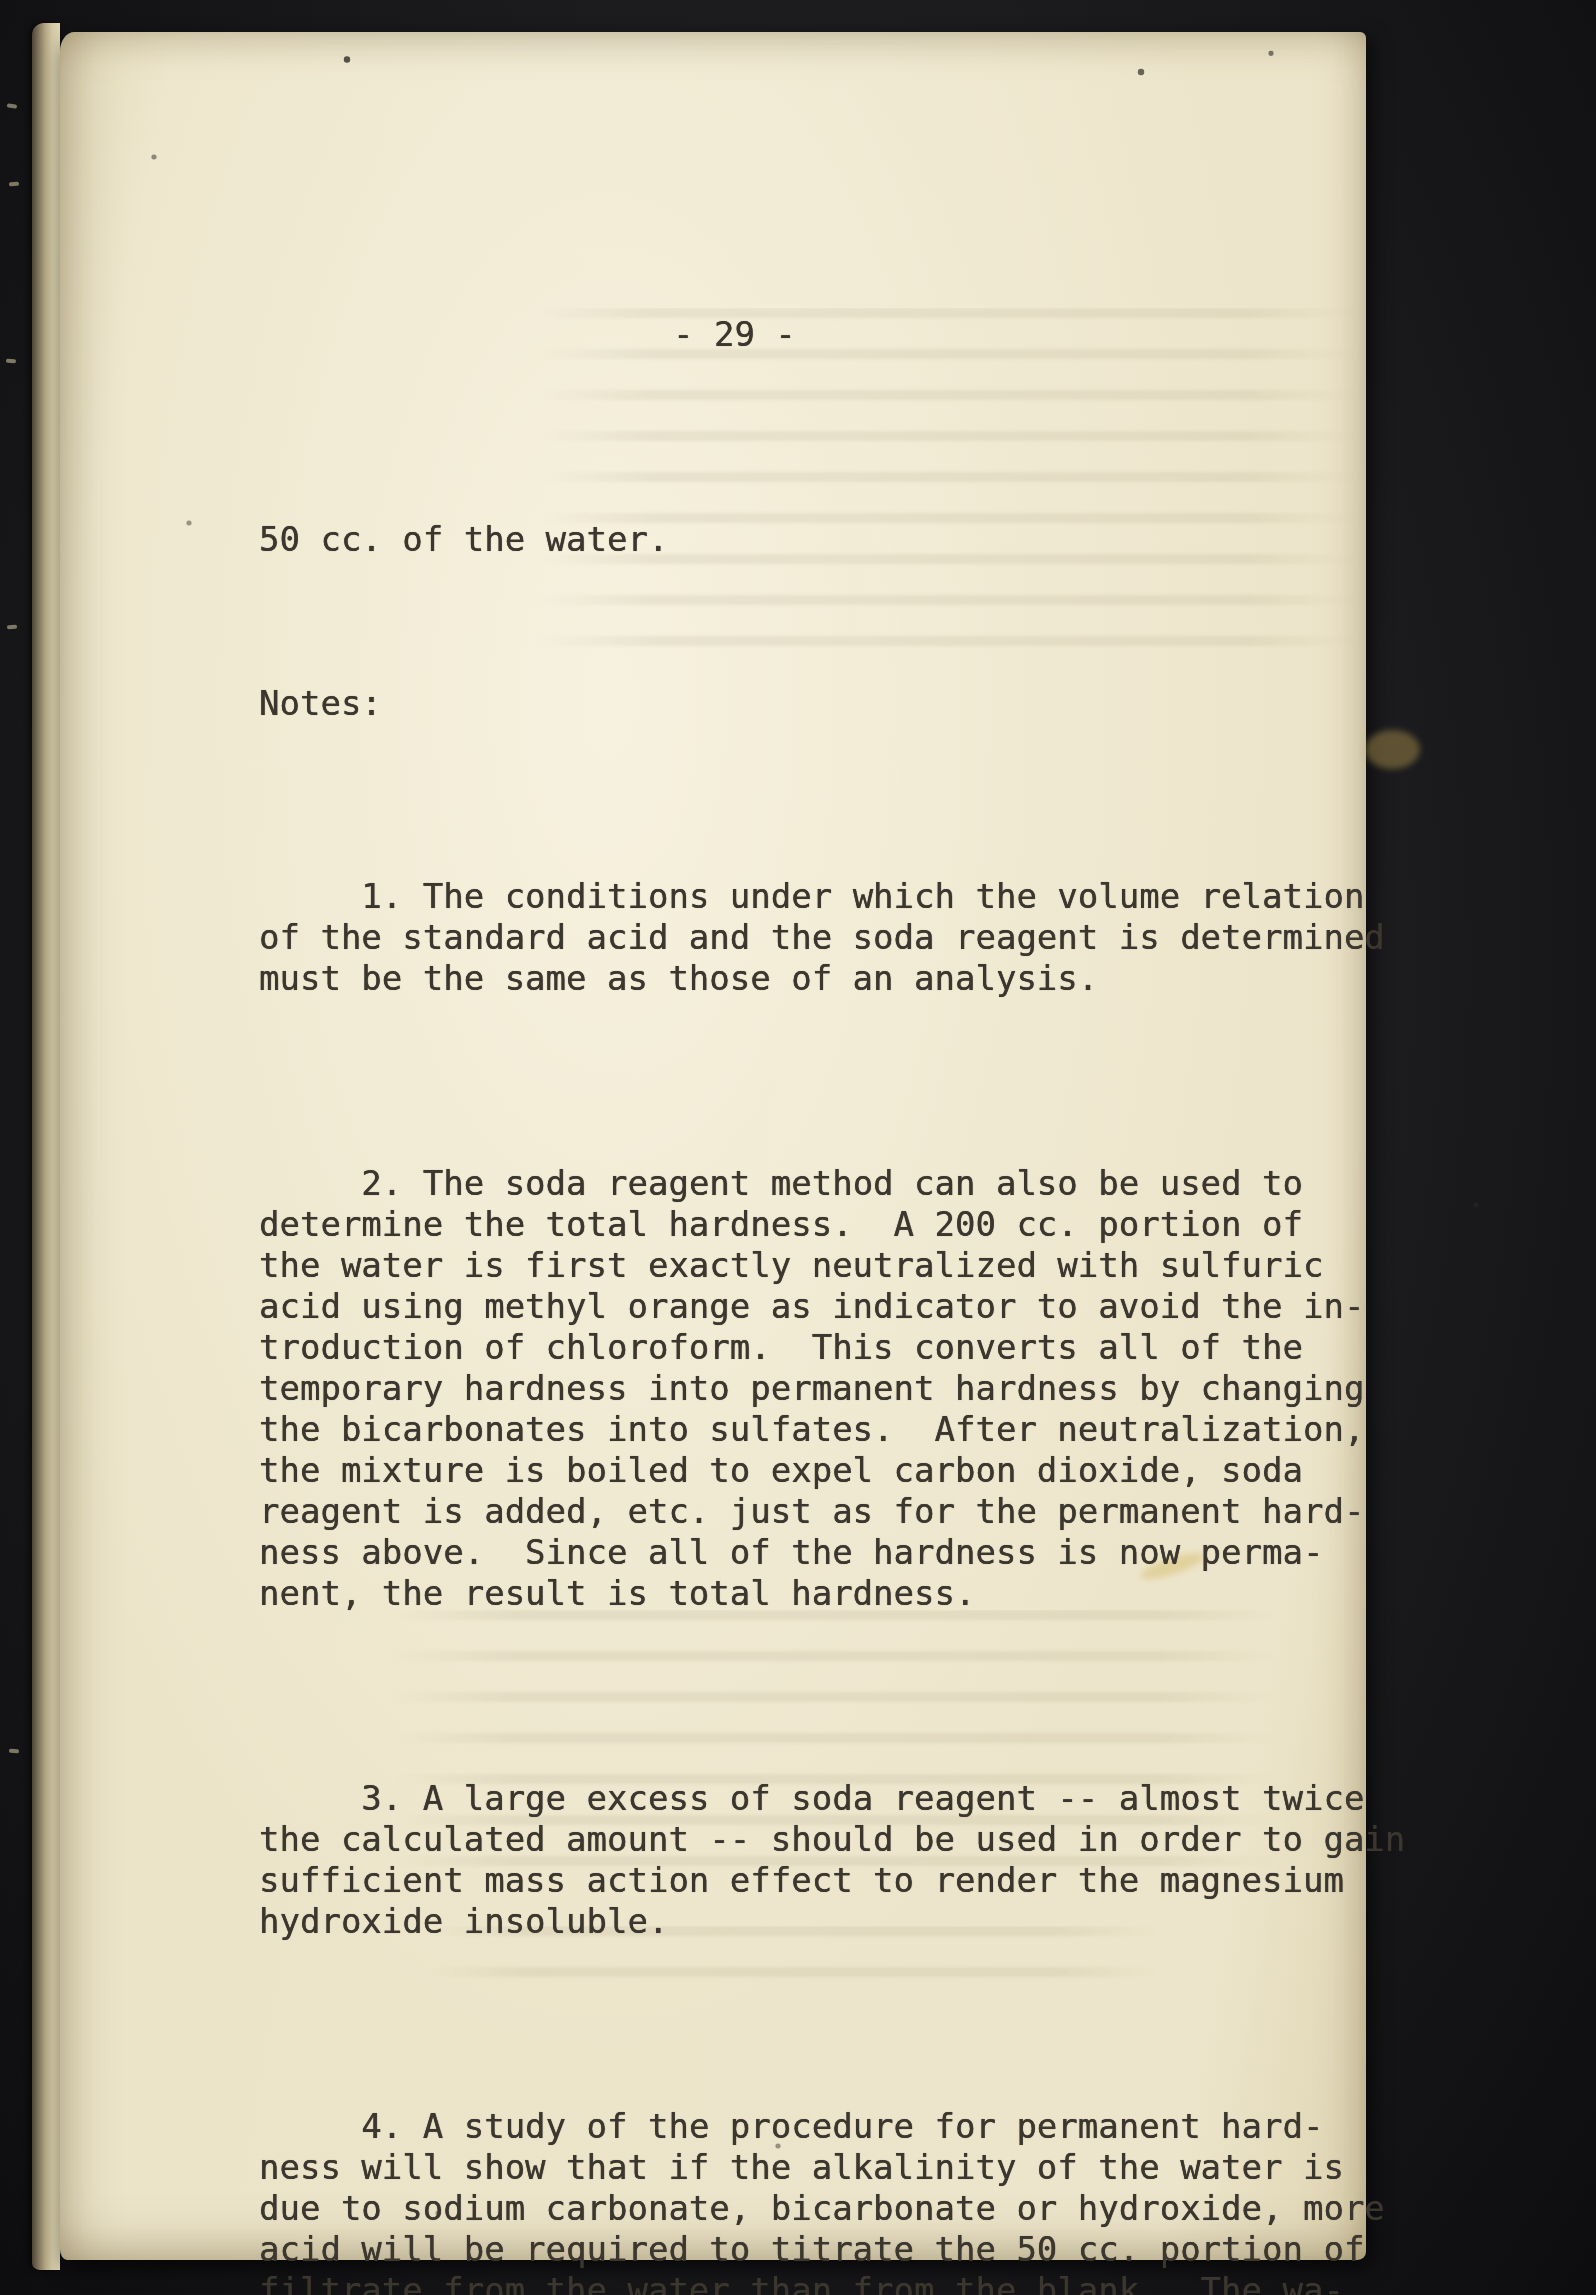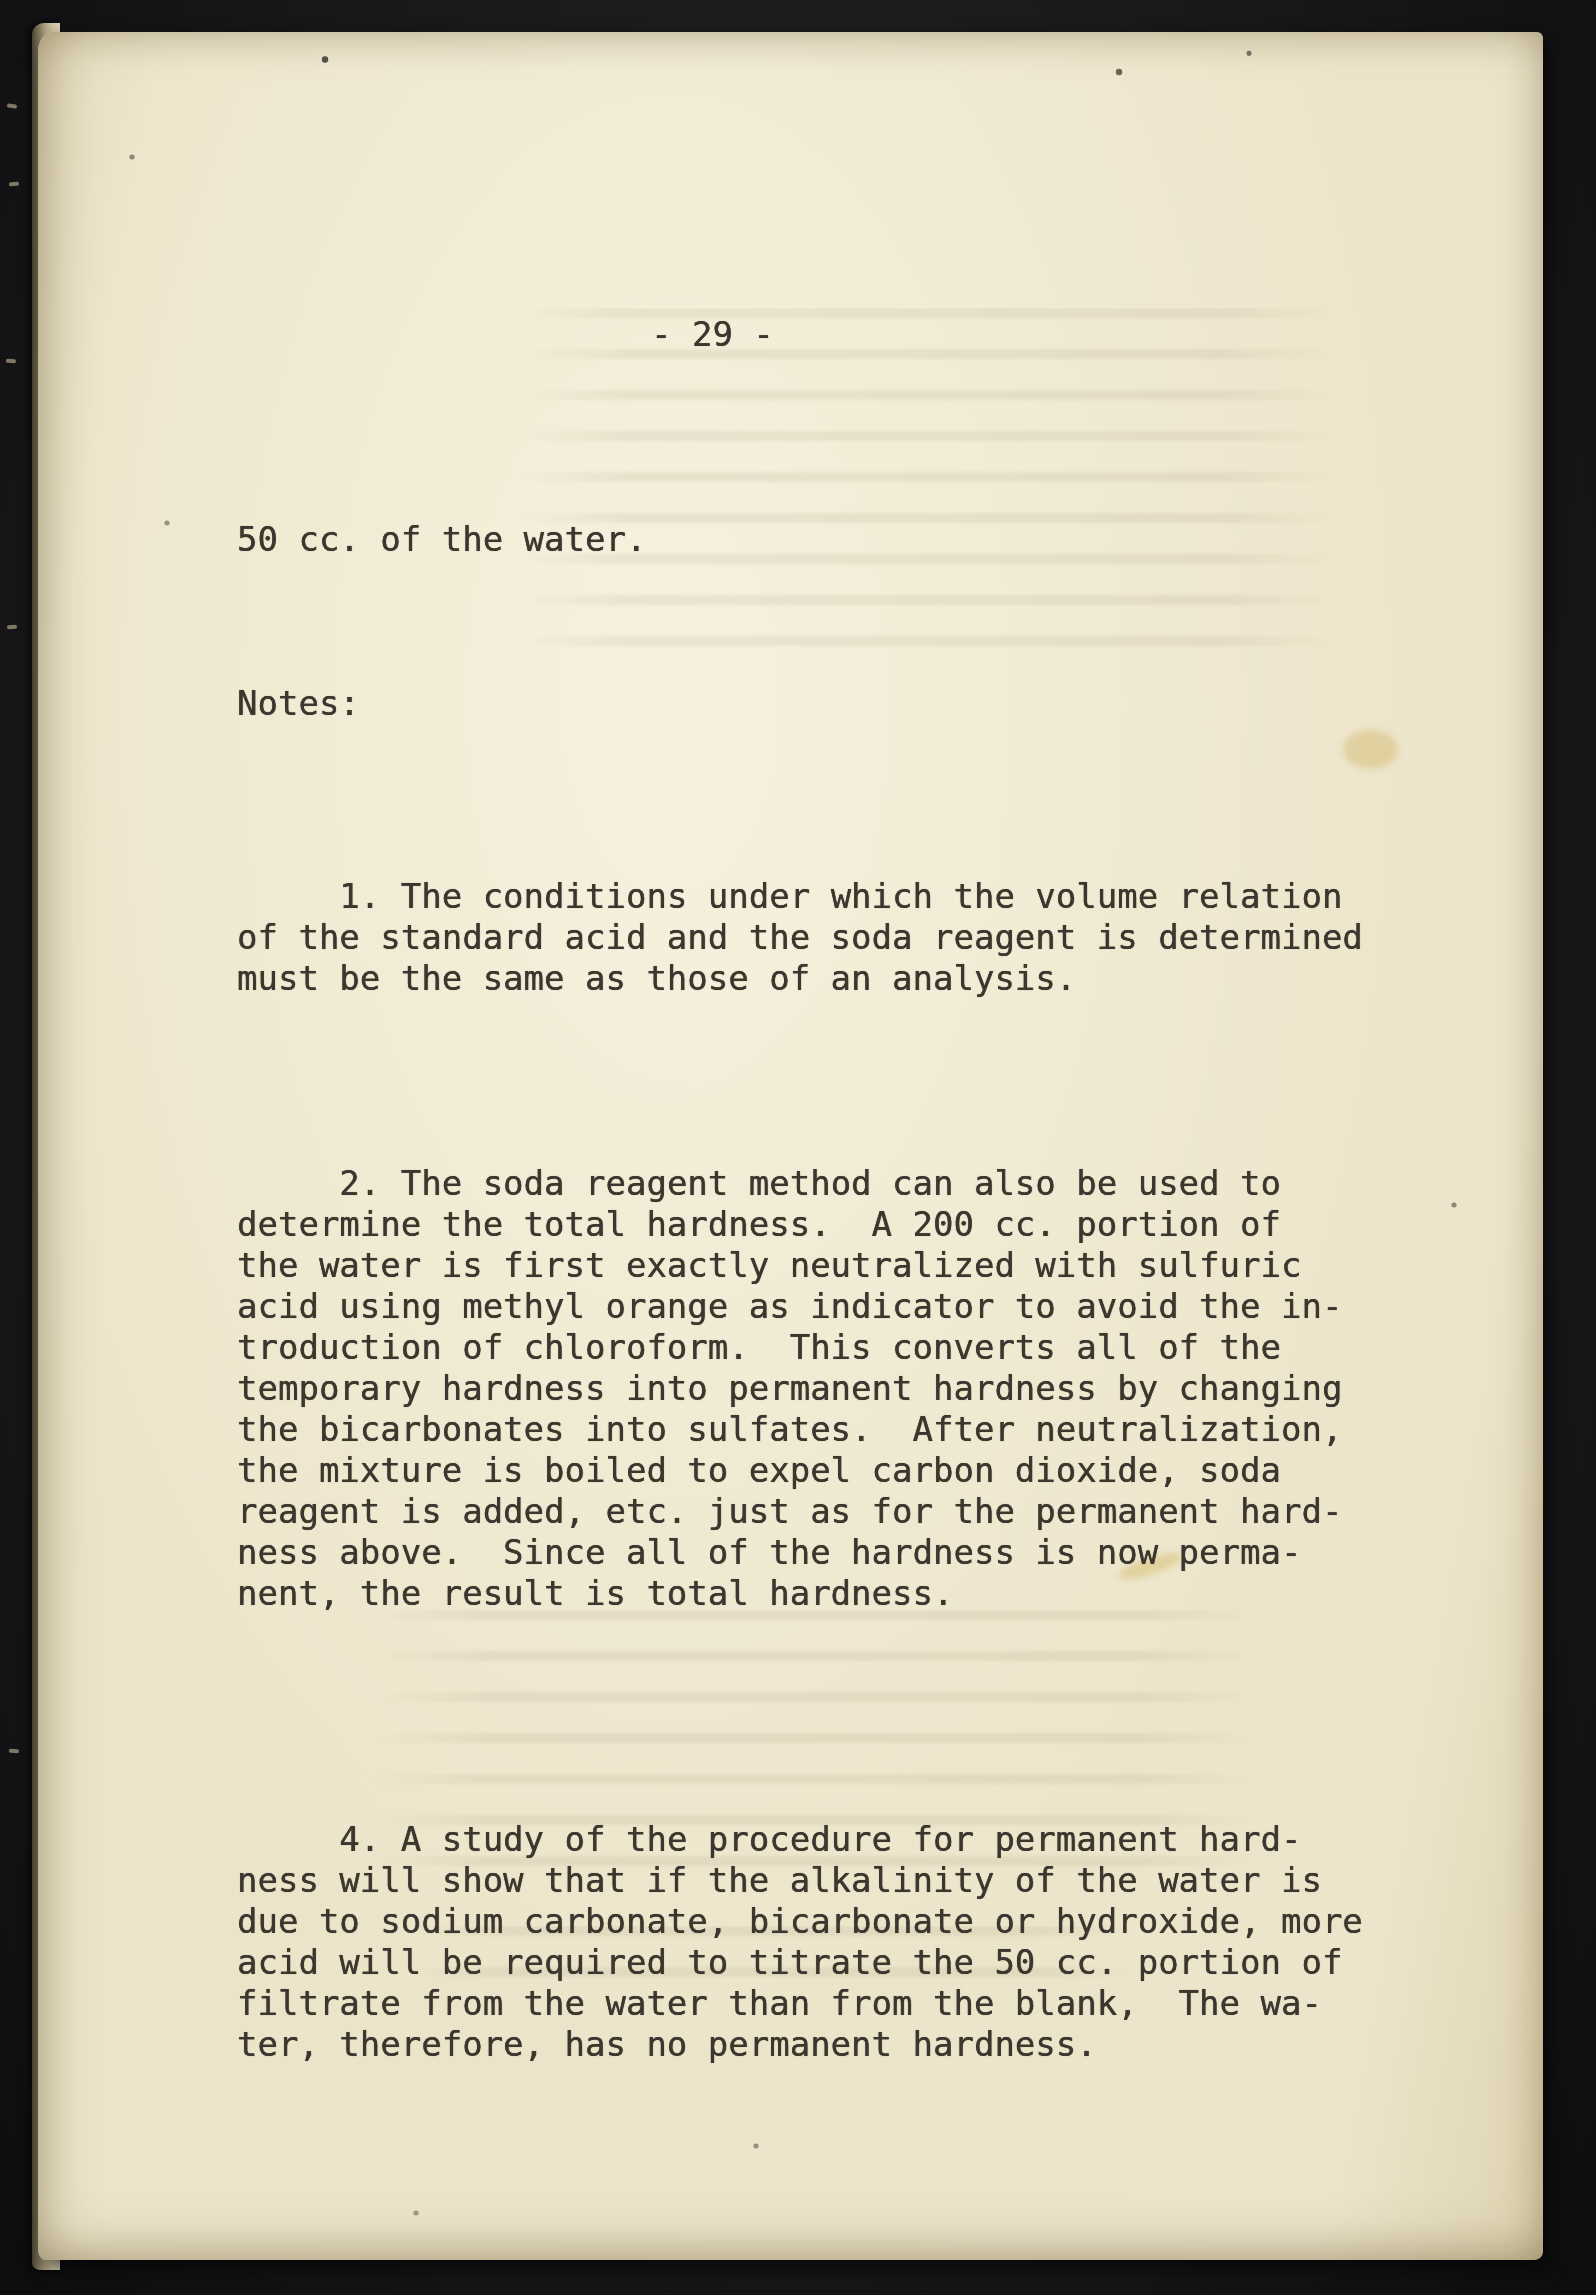--- a/index.html
+++ b/index.html
@@ -36,23 +36,23 @@
     opacity: 0.75;
   }
   .stitch.s1 { left: 7.3px; top: 104px; transform: rotate(8deg); }
   .stitch.s2 { left: 8.5px; top: 182px; transform: rotate(-6deg); }
   .stitch.s3 { left: 6px; top: 359px; transform: rotate(4deg); }
   .stitch.s4 { left: 7.3px; top: 625px; transform: rotate(-5deg); }
   .stitch.s5 { left: 8.5px; top: 1749px; transform: rotate(6deg); }
 
   .page {
     position: absolute;
-    left: 38px;
+    left: 60px;
     top: 32px;
-    width: 1505px;
+    width: 1306px;
     height: 2228px;
     background:
       radial-gradient(ellipse at 42% 30%, rgba(255,252,240,0.55) 0%, rgba(255,252,240,0) 62%),
       linear-gradient(100deg, #e2d9ba 0%, #ece4c9 7%, #ede5cb 88%, #ded4b2 100%);
     border-radius: 14.6px 6px 8.5px 7.3px / 19.4px 6px 8.5px 11px;
     box-shadow:
       inset 29px 0 55px -25.5px rgba(122,105,66,0.48),
       inset -23px 0 49px -23px rgba(122,105,66,0.40),
       inset 0 -34px 55px -29px rgba(122,105,66,0.42),
       inset 0 27px 49px -29px rgba(122,105,66,0.30),
@@ -157,20 +157,24 @@
 the water is first exactly neutralized with sulfuric
 acid using methyl orange as indicator to avoid the in-
 troduction of chloroform.  This converts all of the
 temporary hardness into permanent hardness by changing
 the bicarbonates into sulfates.  After neutralization,
 the mixture is boiled to expel carbon dioxide, soda
 reagent is added, etc. just as for the permanent hard-
 ness above.  Since all of the hardness is now perma-
 nent, the result is total hardness.</div>
 
+      <div class="para">     3. A large excess of soda reagent -- almost twice
+the calculated amount -- should be used in order to gain
+sufficient mass action effect to render the magnesium
+hydroxide insoluble.</div>
 
       <div class="para">     4. A study of the procedure for permanent hard-
 ness will show that if the alkalinity of the water is
 due to sodium carbonate, bicarbonate or hydroxide, more
 acid will be required to titrate the 50 cc. portion of
 filtrate from the water than from the blank,  The wa-
 ter, therefore, has no permanent hardness.</div>
     </div>
 
   </div>

